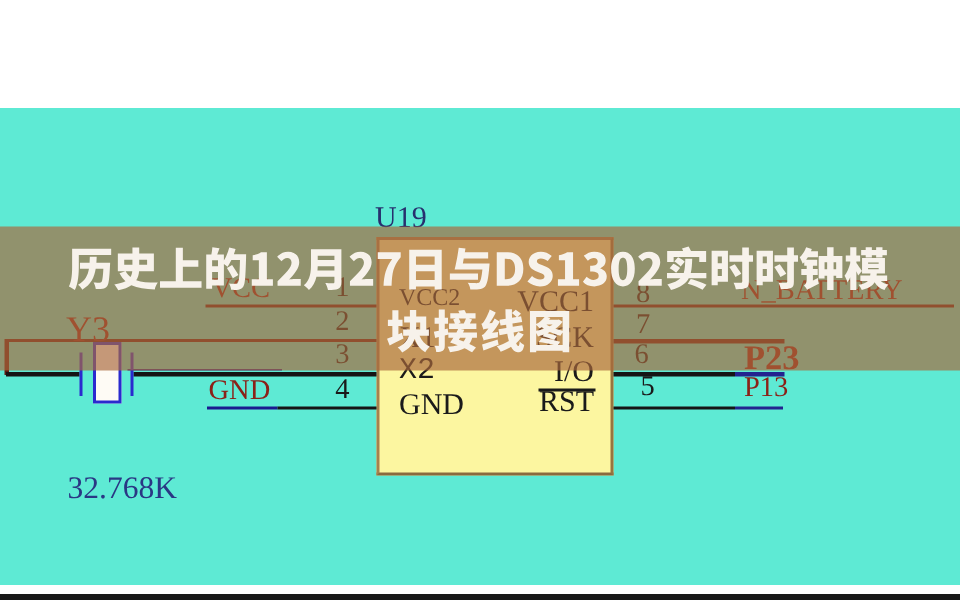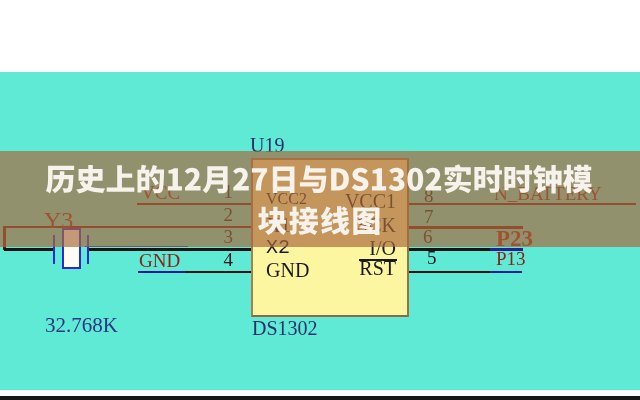--- a/index.html
+++ b/index.html
@@ -19,21 +19,20 @@
 
 <div id="canvas">
 
   <div class="abs" style="left:0;top:0;width:640px;height:72px;background:#FFFFFF;"></div>
   <div class="abs" style="left:0;top:390px;width:640px;height:6px;background:#FFFFFF;"></div>
   <div class="abs" style="left:0;top:396px;width:640px;height:4px;background:#181818;"></div>
 
   <div class="abs" style="left:251px;top:158px;width:158px;height:158.5px;box-sizing:border-box;background:#FCF6A0;border:2.5px solid #A5804E;border-bottom-color:#8a6a3e;border-right-color:#97743f;"></div>
 
   <div class="txt serif navy-txt" style="left:250px;top:135.4px;font-size:20px;">U19</div>
-  <div class="txt serif navy-txt" style="left:252px;top:317.5px;font-size:20px;">DS1302</div>
 
   <div class="wire" style="left:137px;top:202.5px;width:114px;height:2.5px;background:#5F1B12;"></div>
   <div class="wire" style="left:4px;top:225.5px;width:247px;height:2.5px;background:#5F1B12;"></div>
   <div class="wire" style="left:3px;top:225.5px;width:2.5px;height:24.5px;background:#5F1B12;"></div>
   <div class="wire" style="left:4px;top:248px;width:49px;height:2.5px;background:#151515;"></div>
   <div class="wire" style="left:89px;top:248px;width:162px;height:2.5px;background:#151515;"></div>
   <div class="wire" style="left:85px;top:245.9px;width:103px;height:1.6px;background:#23238F;"></div>
   <div class="wire" style="left:138px;top:270.5px;width:47px;height:2.5px;background:#1A1A8F;"></div>
   <div class="wire" style="left:185px;top:270.5px;width:66px;height:2.5px;background:#151515;"></div>
 

